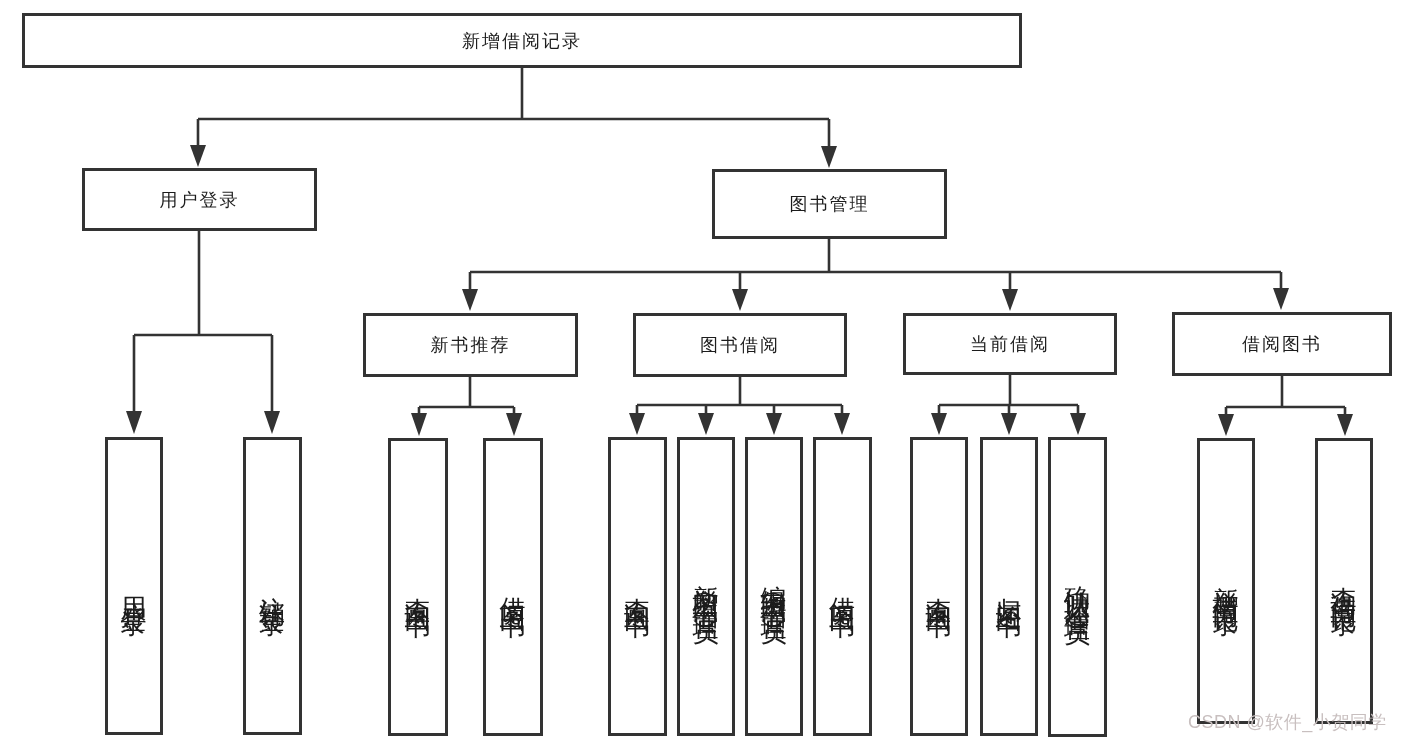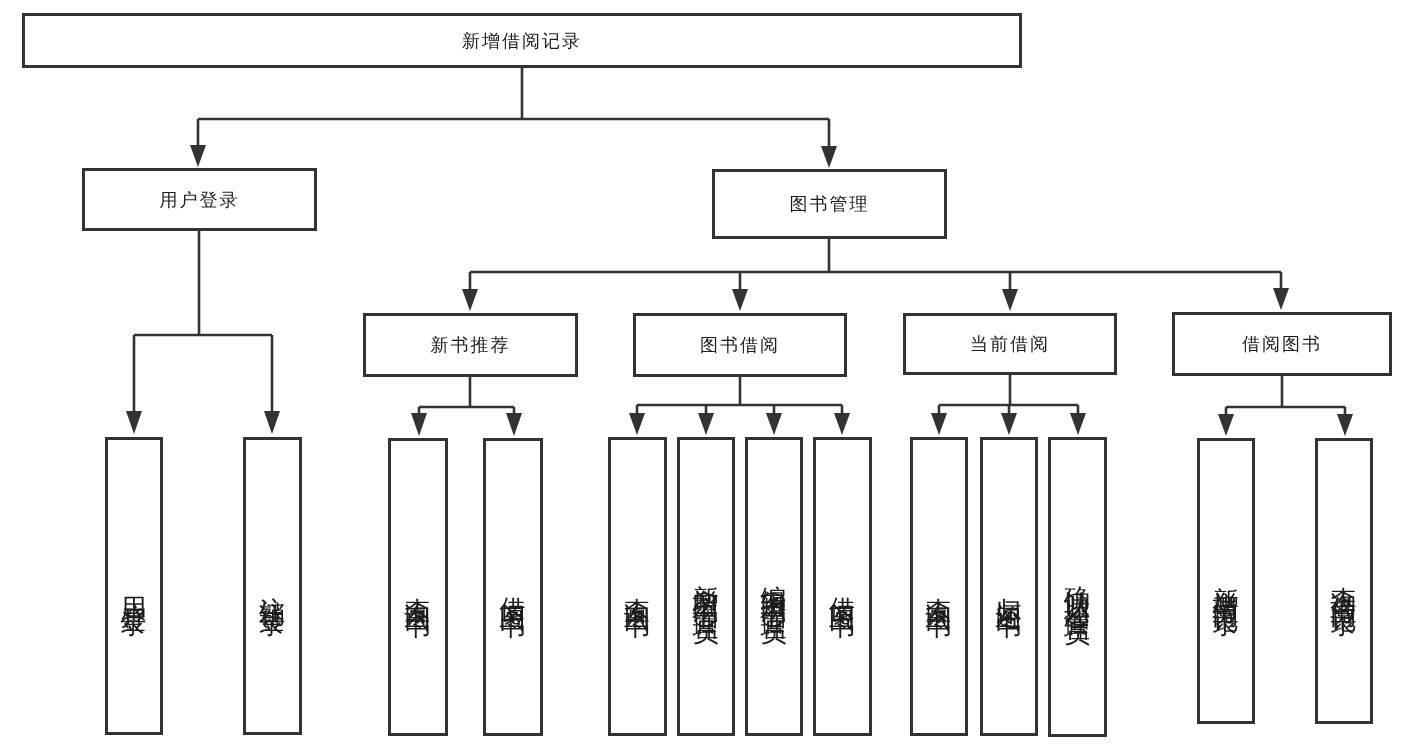--- a/index.html
+++ b/index.html
@@ -123,14 +123,15 @@
   <div class="box v b-l7">编辑图书（管理员）</div>
   <div class="box v b-l8">借阅图书</div>
 
   <div class="box v b-l9">查询图书</div>
   <div class="box v b-l10">归还图书</div>
   <div class="box v b-l11">确认归还（管理员）</div>
 
   <div class="box v b-l12">新增借阅记录</div>
   <div class="box v b-l13">查询借阅记录</div>
 
+  <div class="watermark">CSDN @软件_小贺同学</div>
 
 </div>
 
 </body></html>

